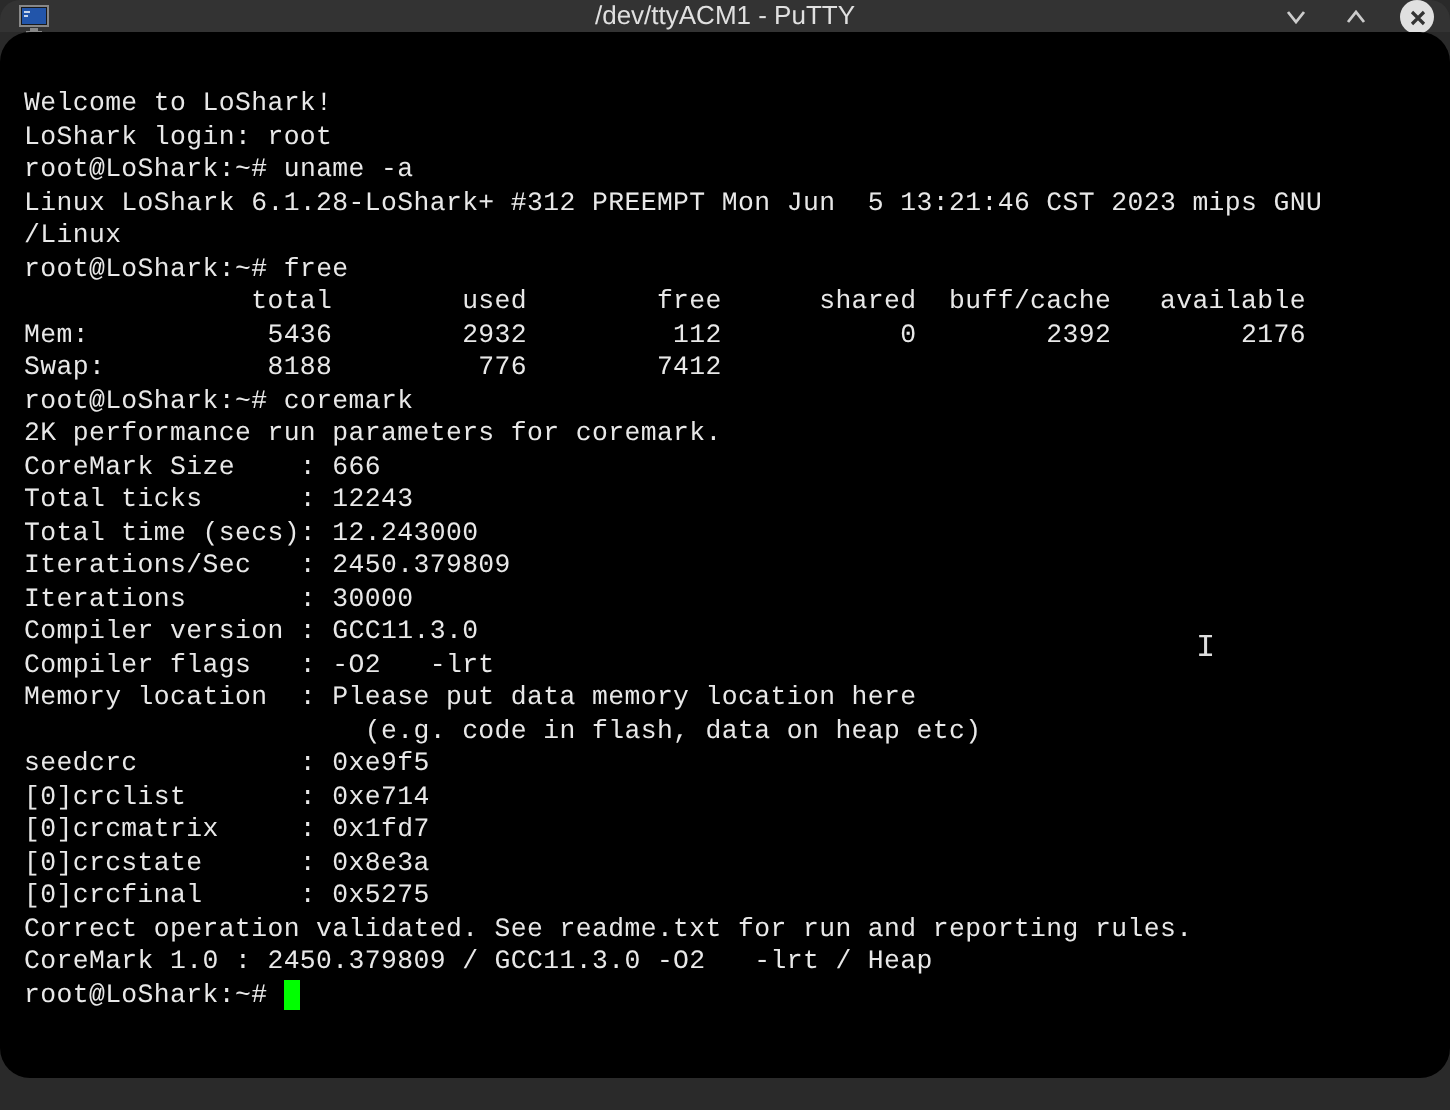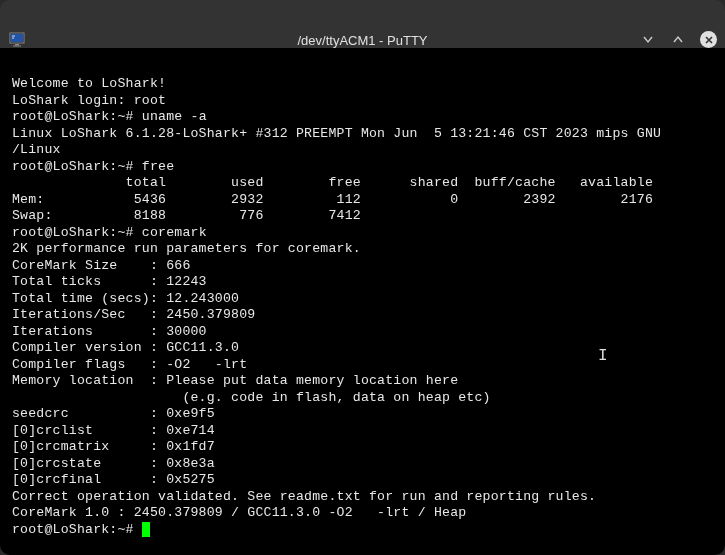--- a/index.html
+++ b/index.html
@@ -6,23 +6,23 @@
     body {
       background: #2a2a2a;
       font-family: monospace;
       width: 725px;
       height: 555px;
       overflow: hidden;
       border-radius: 10px;
     }
     .titlebar {
       background: #333333;
-      height: 48px;
+      height: 16px;
       display: flex;
-      align-items: flex-end;
+      align-items: flex-start;
       padding: 0 8px;
       position: relative;
     }
     .titlebar-icon {
       width: 18px;
       height: 18px;
       margin-right: 8px;
     }
     .titlebar-title {
       color: #e0e0e0;
@@ -62,20 +62,21 @@
       background: #000000;
       color: #e8e8e8;
       font-size: 13.2px;
       line-height: 16.5px;
       padding: 28px 12px 8px 12px;
       height: calc(100% - 32px);
       white-space: pre;
       font-family: "Courier New", monospace;
       letter-spacing: 0.2px;
       position: relative;
+      border-radius: 15px;
     }
     .cursor-block {
       display: inline-block;
       width: 8px;
       height: 15px;
       background: #00ff00;
       vertical-align: text-bottom;
     }
     .text-cursor {
       position: absolute;

